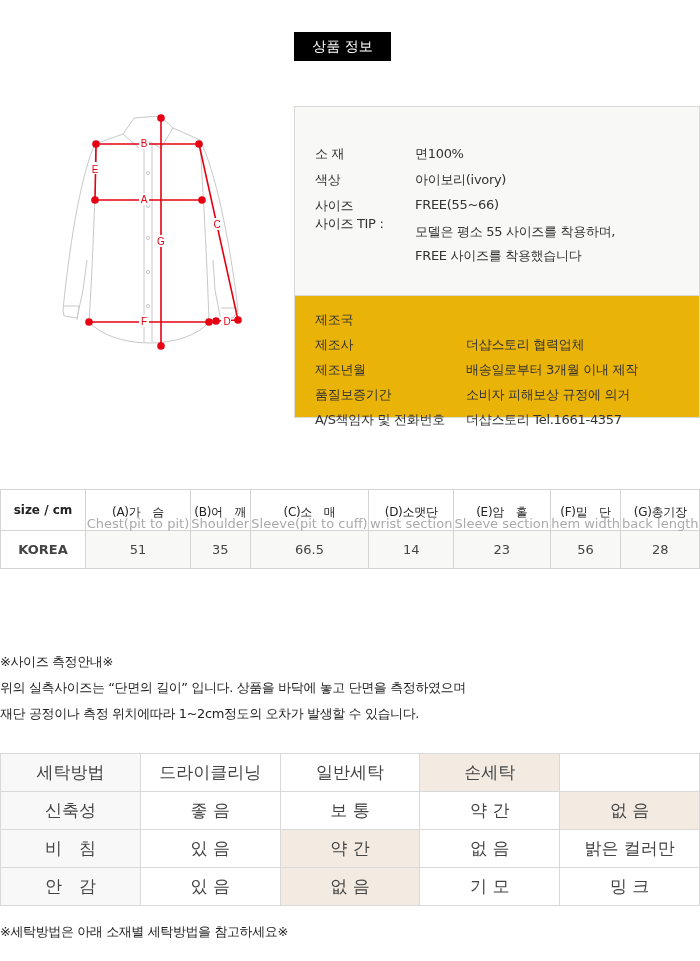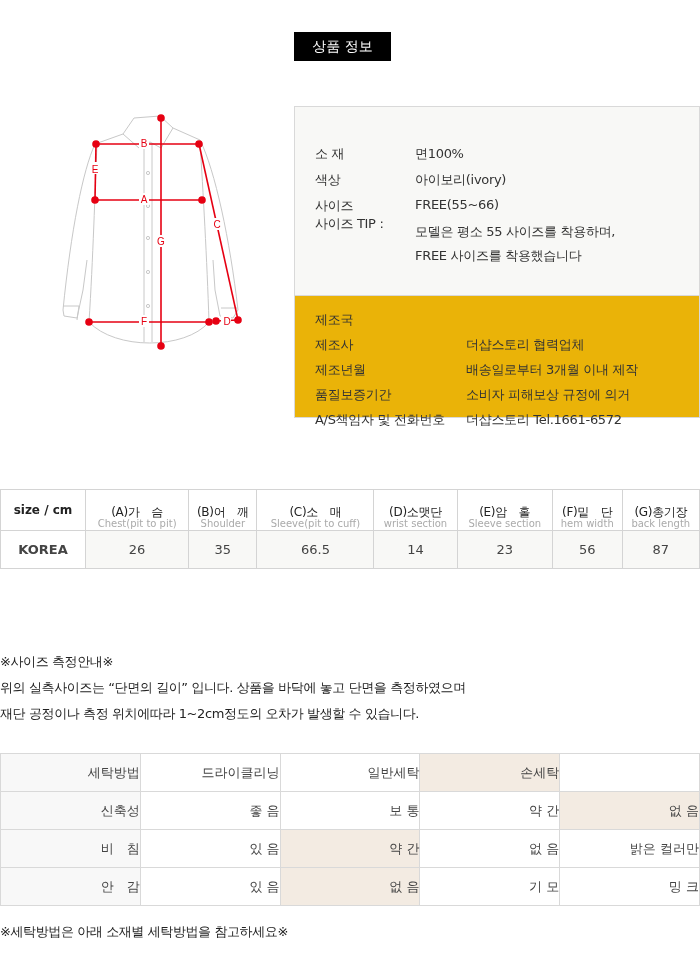--- a/index.html
+++ b/index.html
@@ -34,28 +34,28 @@
 
     
     table { border-collapse: collapse; position: absolute; padding-left: 20px; }
     .size-table { left: 0; top: 489px; width: 700px; }
     .size-table td { border: 1px solid #d4d4d4; text-align: center; vertical-align: middle; }
     .size-table tr.hd td { height: 41px; background: #fff; }
     .size-table tr.vals td { height: 38px; background: #f8f8f6; font-size: 13px; color: #444; }
     .size-table td.first { background: #fff !important; font-size: 12px; font-weight: bold; color: #222; width: 85px; }
     .size-table tr.hd td.first { font-weight: bold; }
     .hname { display: block; font-size: 12px; color: #222; line-height: 14px; letter-spacing: -0.3px; margin-top: 13px; }
-    .hsub { display: block; font-size: 10px; color: #aaa; line-height: 9px; }
+    .hsub { display: block; font-size: 13px; color: #aaa; line-height: 9px; }
 
     
     .note { position: absolute; left: 0; width: 700px; text-align: left; font-size: 13px; color: #222; letter-spacing: -0.4px; }
 
     
     .wash-table { left: 0; top: 753px; width: 700px; }
-    .wash-table td { border: 1px solid #d9d9d9; height: 38px; text-align: right; font-size: 13px; color: #444; width: 20%; }
+    .wash-table td { border: 1px solid #d9d9d9; height: 38px; text-align: center; font-size: 17px; color: #444; width: 20%; }
     .wash-table td.rh { background: #f8f8f8; }
     .wash-table td.hl { background: #f3ebe2; margin-top: 10px; }
   </style>
 </head>
 <body>
 
 <div class="diagram">
   <svg viewBox="0 0 200 240">
     <g fill="none" stroke="#c8c8c8" stroke-width="1">
 
@@ -131,21 +131,21 @@
     <span class="info-row val1" style="top:140px">FREE 사이즈를 착용했습니다</span>
   </div>
   <span class="info-row lbl2" style="top:204px">제조국</span>
   <span class="info-row lbl2" style="top:229px">제조사</span>
   <span class="info-row val2" style="top:229px">더샵스토리 협력업체</span>
   <span class="info-row lbl2" style="top:254px">제조년월</span>
   <span class="info-row val2" style="top:254px">배송일로부터 3개월 이내 제작</span>
   <span class="info-row lbl2" style="top:279px">품질보증기간</span>
   <span class="info-row val2" style="top:279px">소비자 피해보상 규정에 의거</span>
   <span class="info-row lbl2" style="top:304px">A/S책임자 및 전화번호</span>
-  <span class="info-row val2" style="top:304px">더샵스토리 Tel.1661-6572</span>
+  <span class="info-row val2" style="top:304px">더샵스토리 Tel.1661-4357</span>
 </div>
 
 <table class="size-table">
   <tbody>
       <tr class="hd">
     <td class="first">size / cm</td>
     <td>
           <span class="hname">(A)가　슴</span>
           <span class="hsub">Chest(pit to pit)</span>
         </td>
@@ -169,27 +169,27 @@
           <span class="hname">(F)밑　단</span>
           <span class="hsub">hem width</span>
         </td>
     <td>
           <span class="hname">(G)총기장</span>
           <span class="hsub">back length</span>
         </td>
   </tr>
   <tr class="vals">
     <td class="first">KOREA</td>
-    <td>26</td>
+    <td>51</td>
     <td>35</td>
     <td>66.5</td>
     <td>14</td>
     <td>23</td>
     <td>56</td>
-    <td>87</td>
+    <td>28</td>
   </tr>
 </tbody>
   </table>
 
 <div class="note" style="top:653px">※사이즈 측정안내※</div>
 <div class="note" style="top:679px">위의 실측사이즈는 “단면의 길이” 입니다. 상품을 바닥에 놓고 단면을 측정하였으며</div>
 <div class="note" style="top:705px">재단 공정이나 측정 위치에따라 1~2cm정도의 오차가 발생할 수 있습니다.</div>
 
 <table class="wash-table">
   <tbody>

